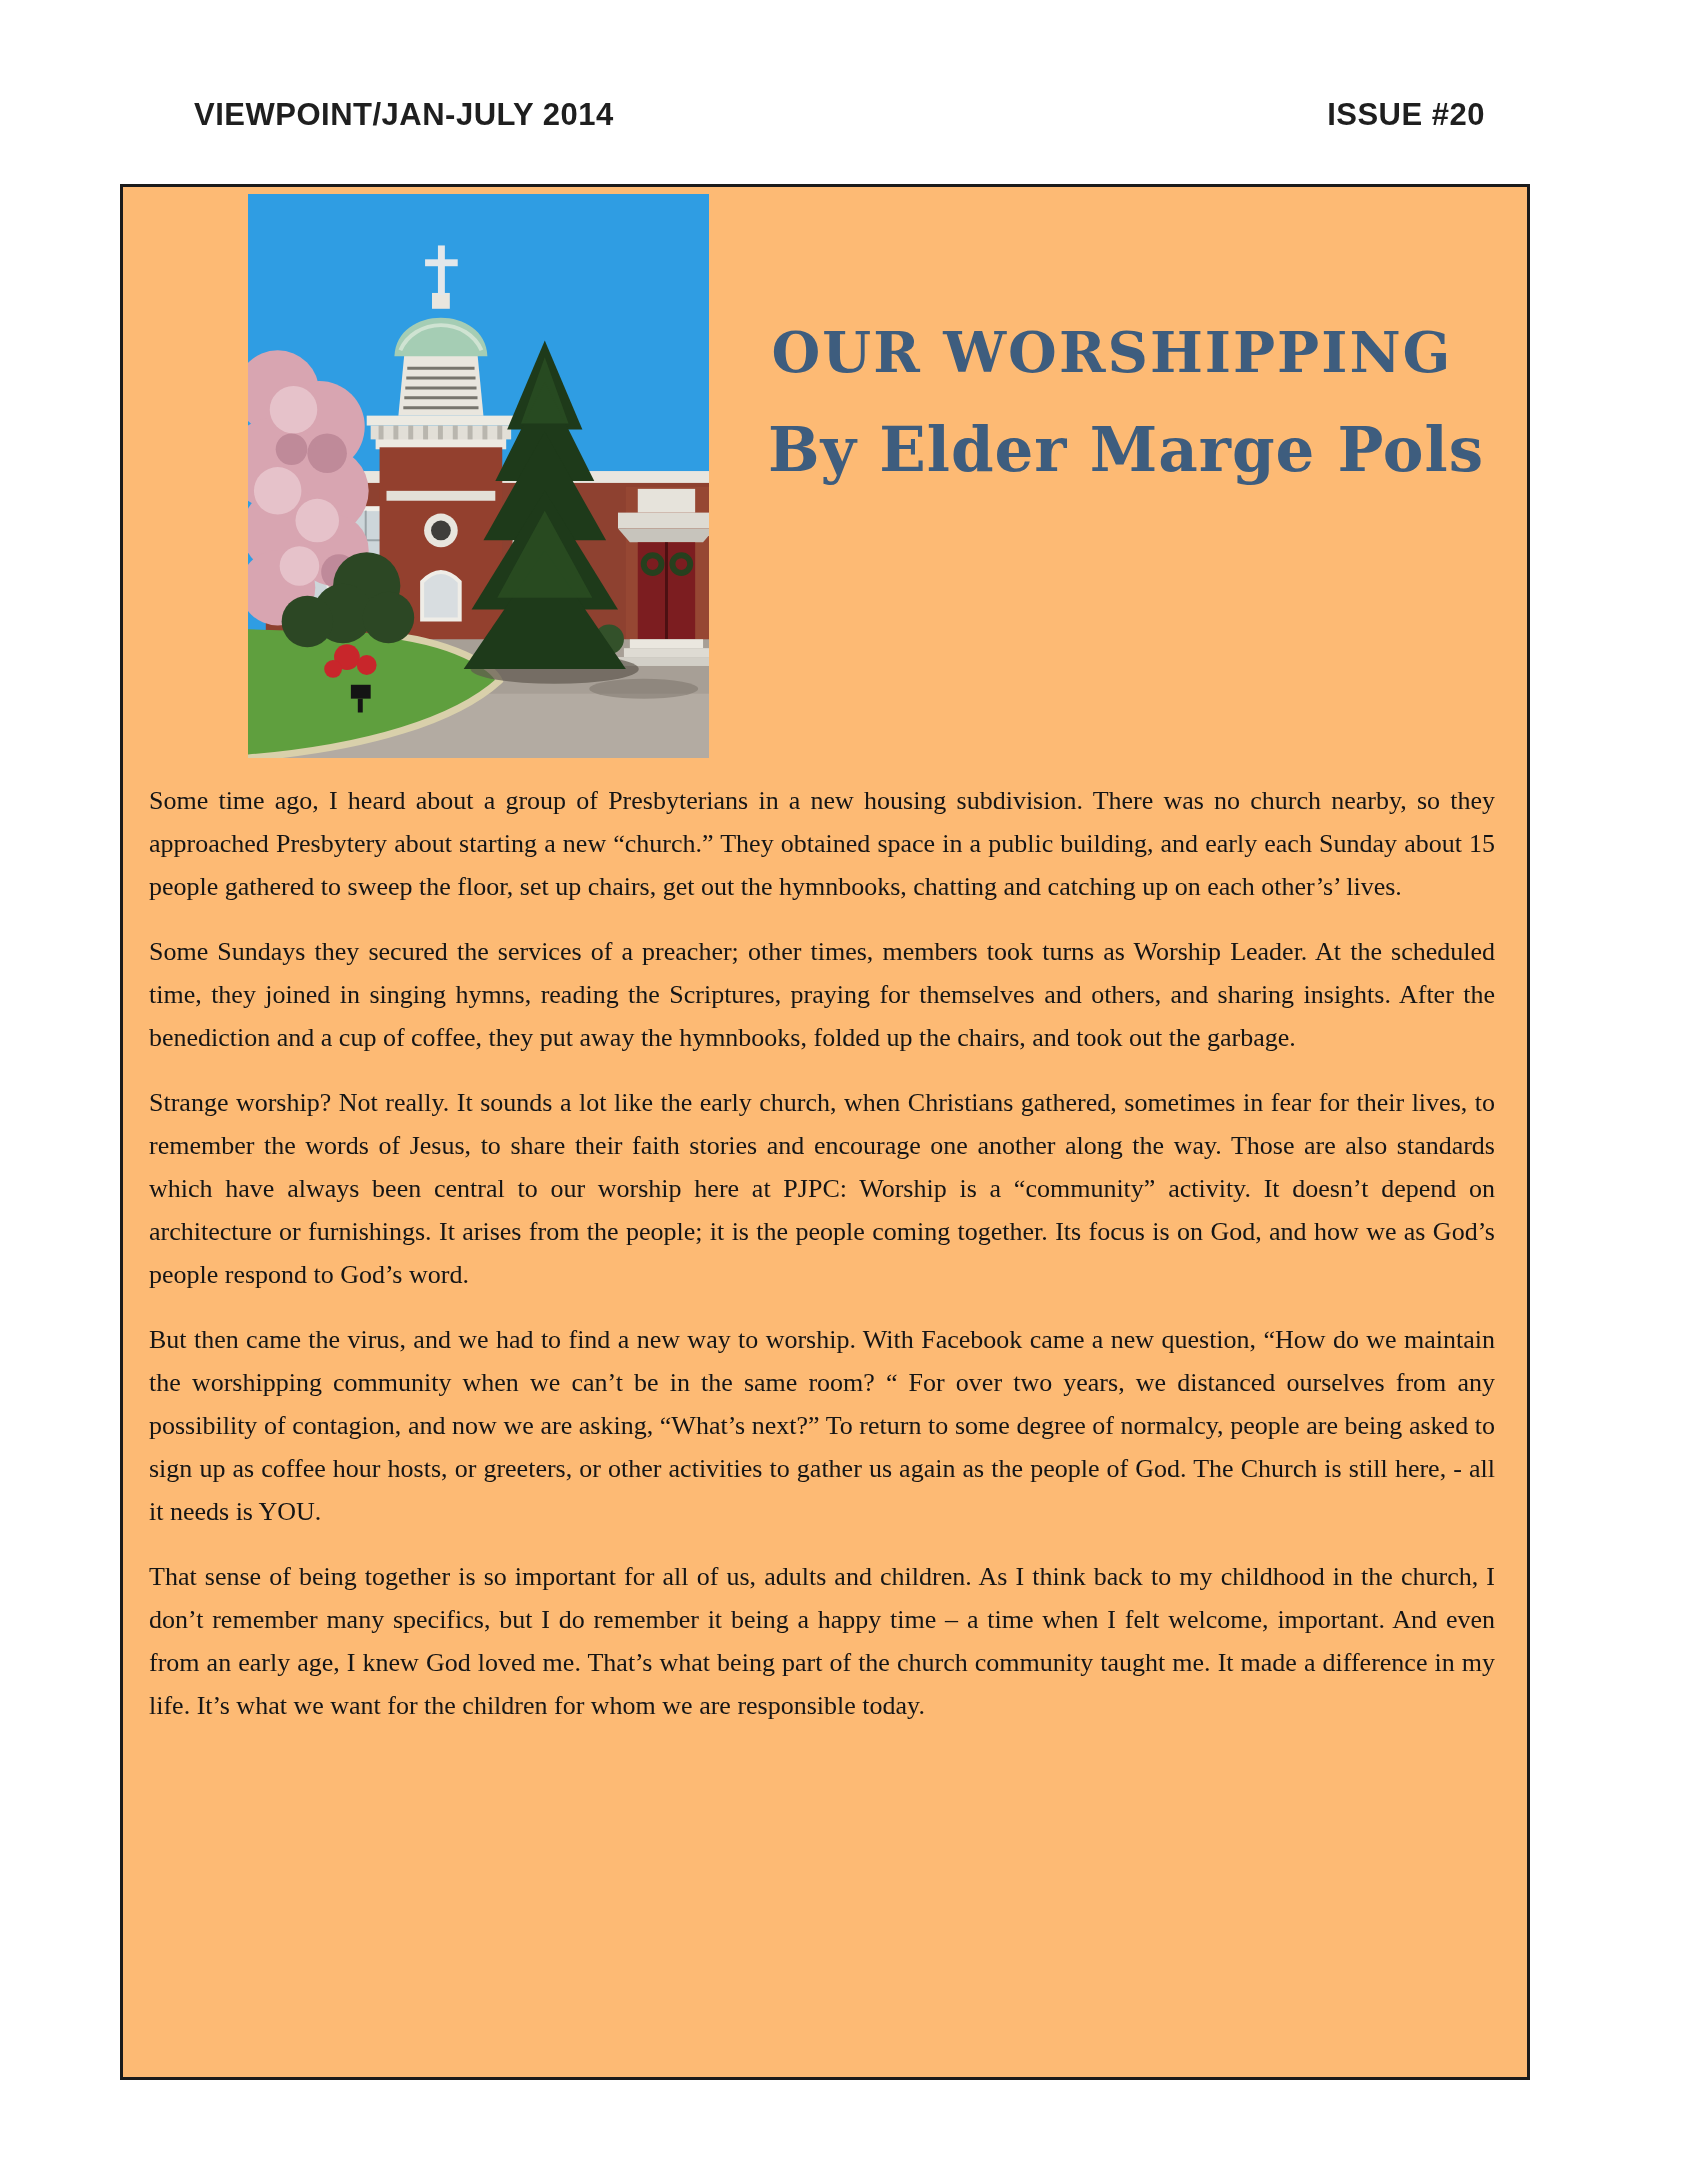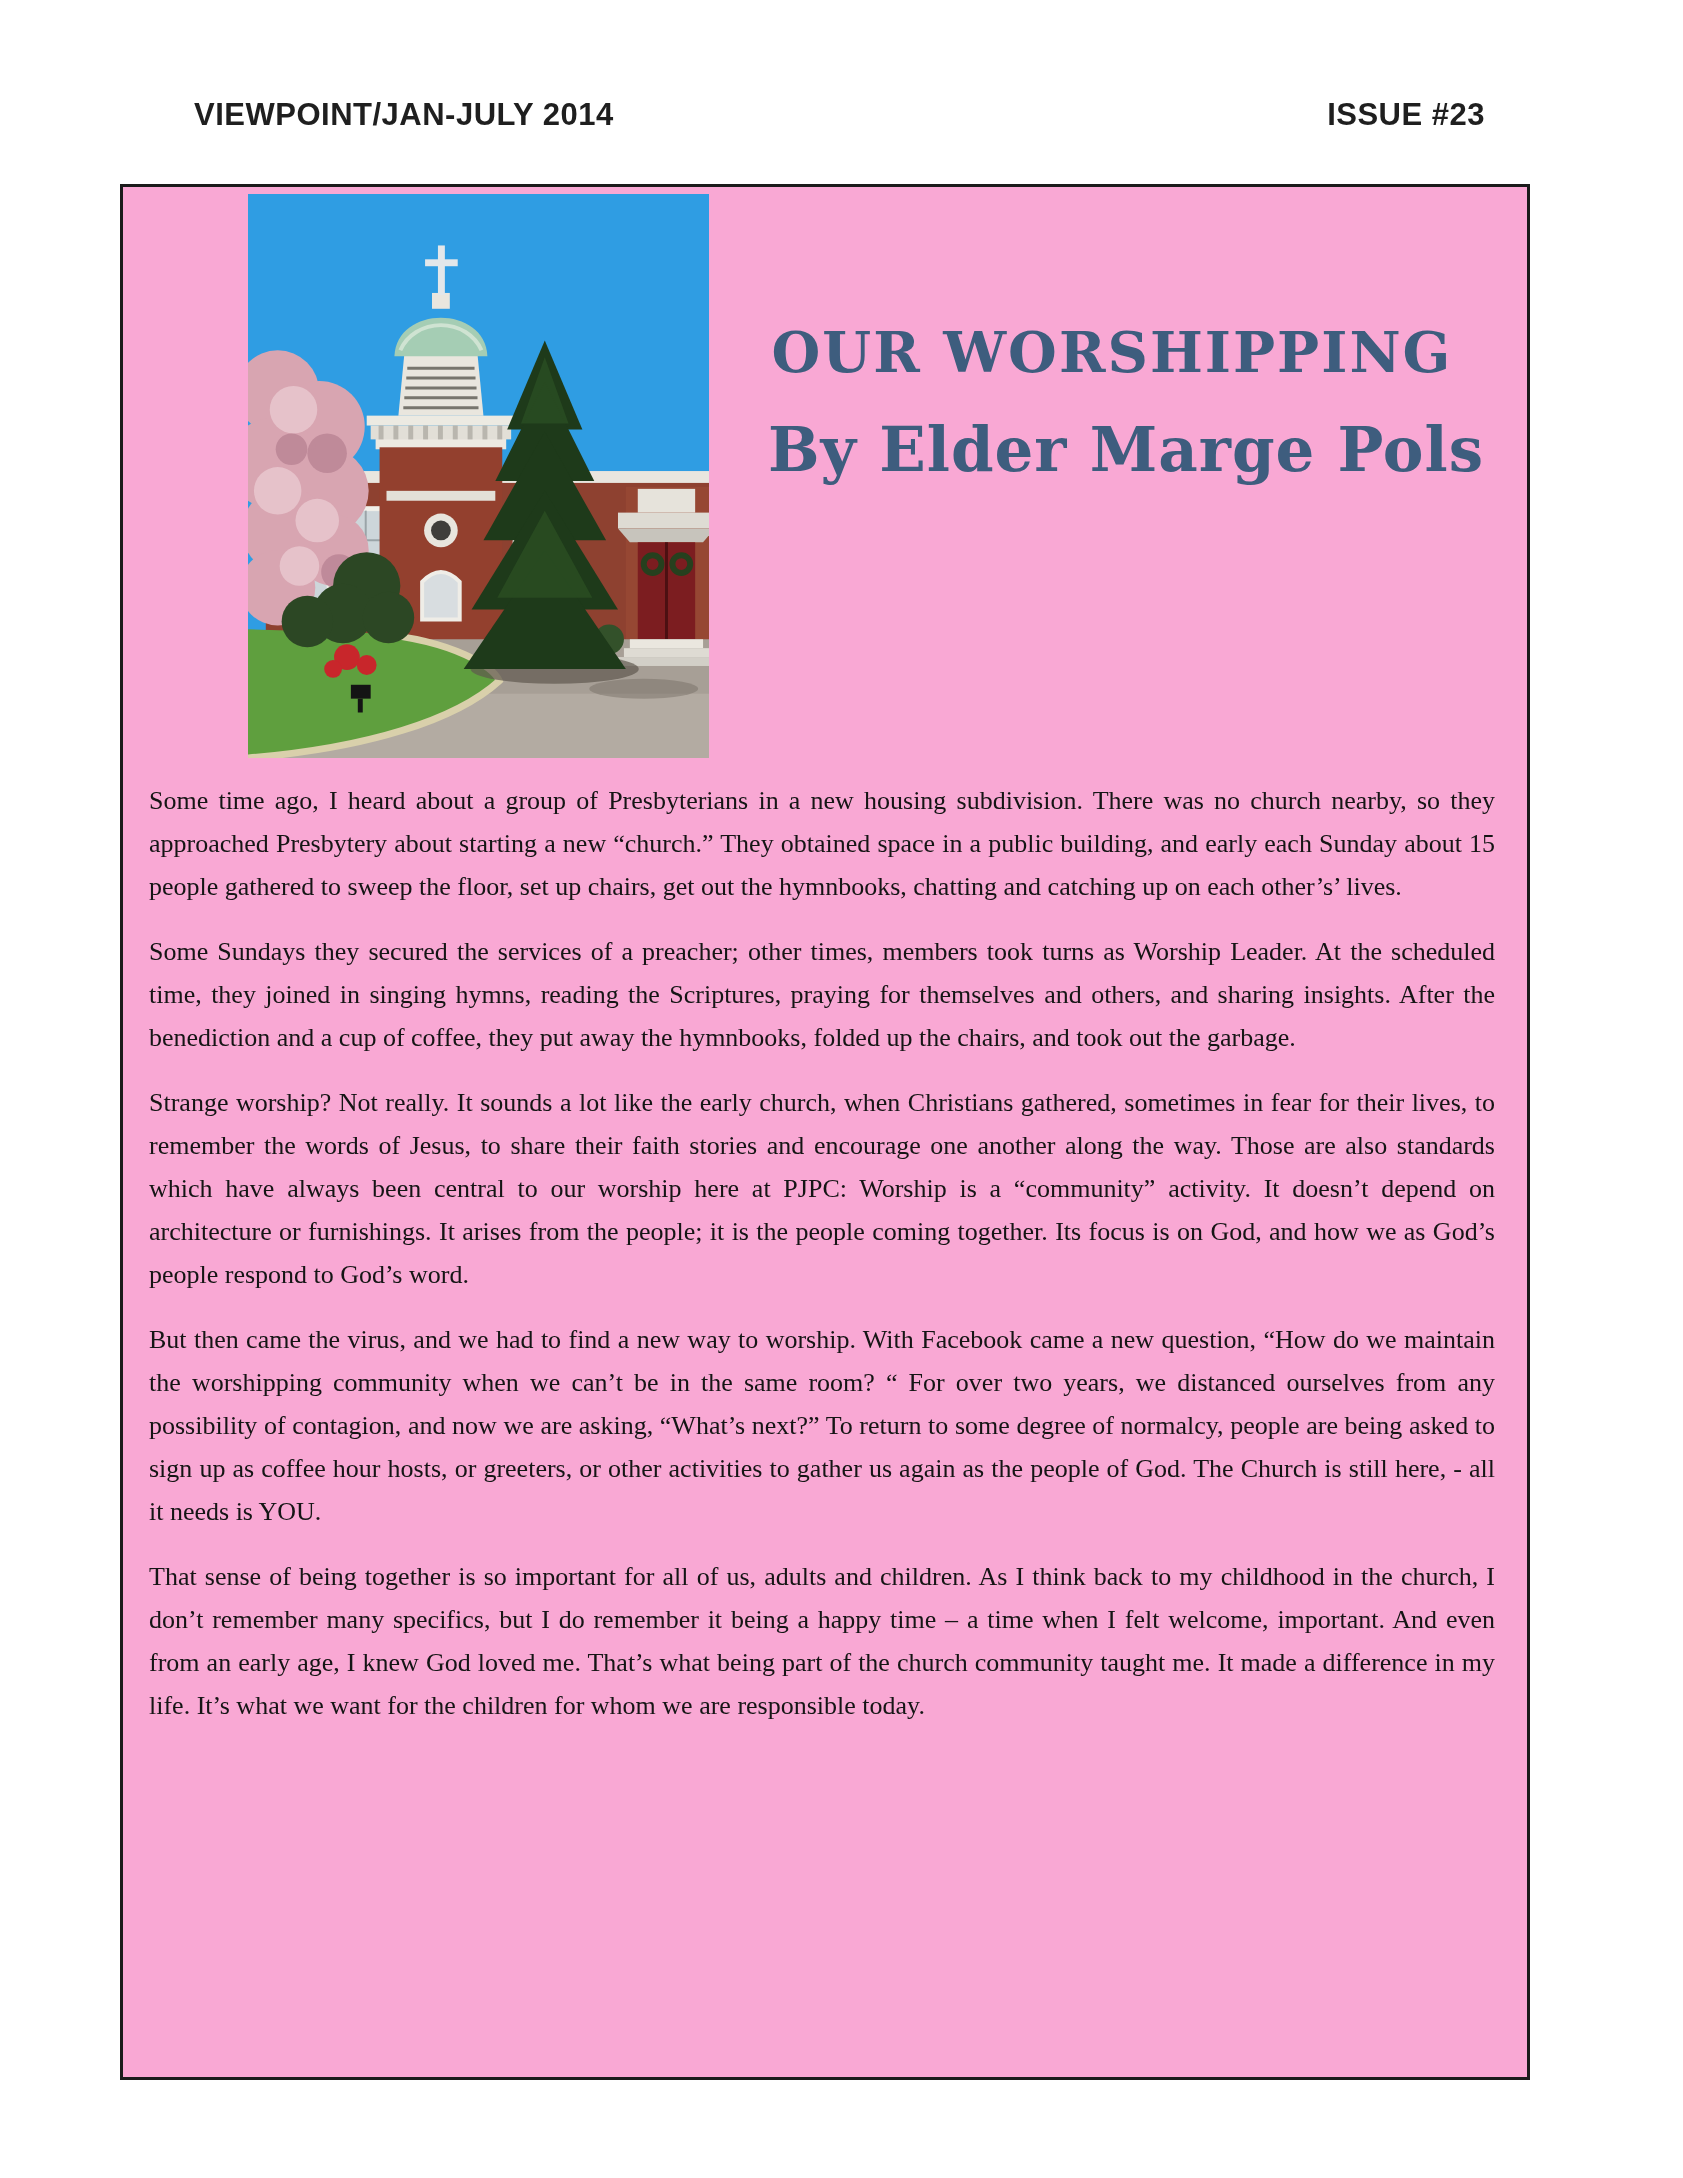--- a/index.html
+++ b/index.html
@@ -19,21 +19,21 @@
     position:absolute;top:97px;
     font-family:"Liberation Sans","DejaVu Sans",sans-serif;
     font-weight:bold;font-size:31px;color:#1f1f1f;letter-spacing:0.5px;
   }
   .hdr-left{left:194px;}
   .hdr-right{right:198px;}
   .article-box{
     position:absolute;left:120px;top:184px;
     width:1410px;height:1896px;
     border:3px solid var(--border);
-    background:#f9a8d4;
+    background:#fdba74;
     box-sizing:border-box;
   }
   .photo{
     position:absolute;left:125px;top:7px;
     width:461px;height:564px;
     overflow:hidden;
   }
   .photo svg{display:block;}
   .title-block{
     position:absolute;left:586px;right:12px;top:137px;
@@ -55,21 +55,21 @@
     text-align:justify;
     text-justify:inter-word;
   }
 </style>
 </head>
 <body>
 
 <div class="page">
 
   <span class="hdr hdr-left">VIEWPOINT/JAN-JULY 2014</span>
-  <span class="hdr hdr-right">ISSUE #23</span>
+  <span class="hdr hdr-right">ISSUE #20</span>
 
   <div class="article-box">
 
     <div class="photo" title="Red brick church with white cupola and cross, tall evergreen tree, pink flowering tree, red entrance doors with wreaths, lawn and asphalt driveway under a bright blue sky">
       <svg viewBox="0 0 466 570" width="461" height="564" preserveAspectRatio="none">
 
         <rect x="0" y="0" width="466" height="570" fill="#2f9de3"></rect>
 
         <rect x="18" y="280" width="448" height="14" fill="#e9e6df"></rect>
         <rect x="18" y="292" width="448" height="168" fill="#8e4130"></rect>

